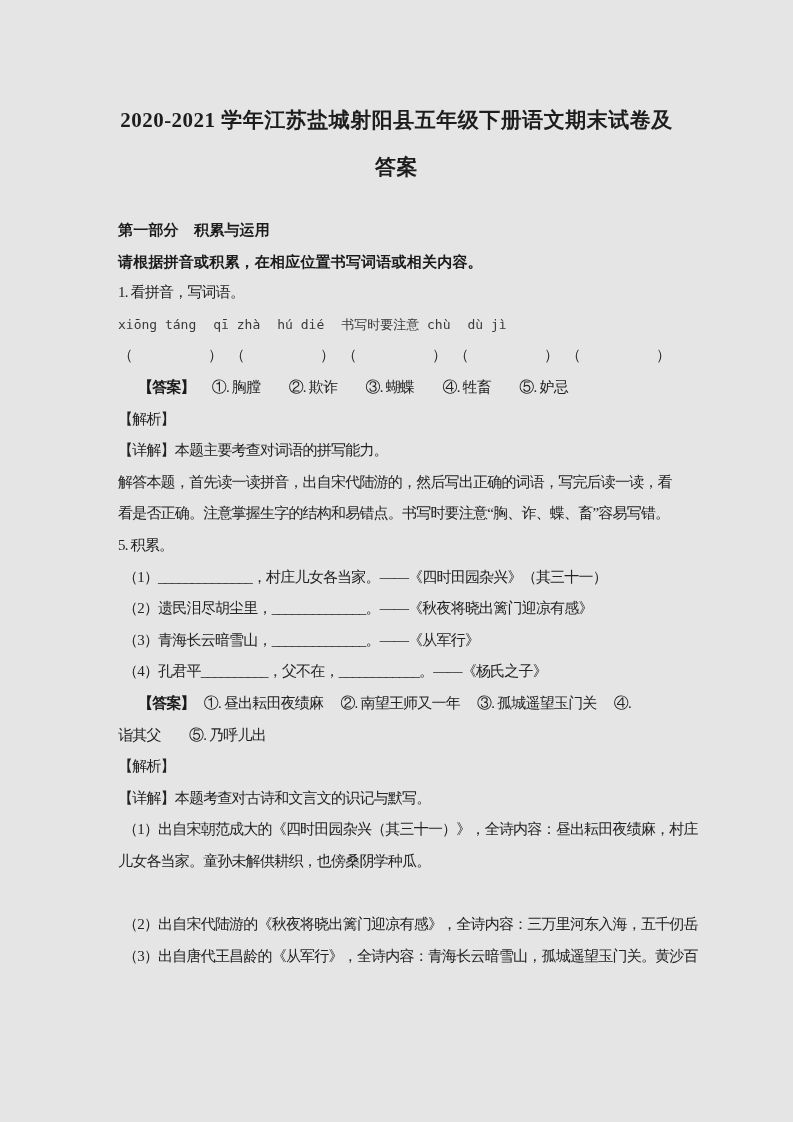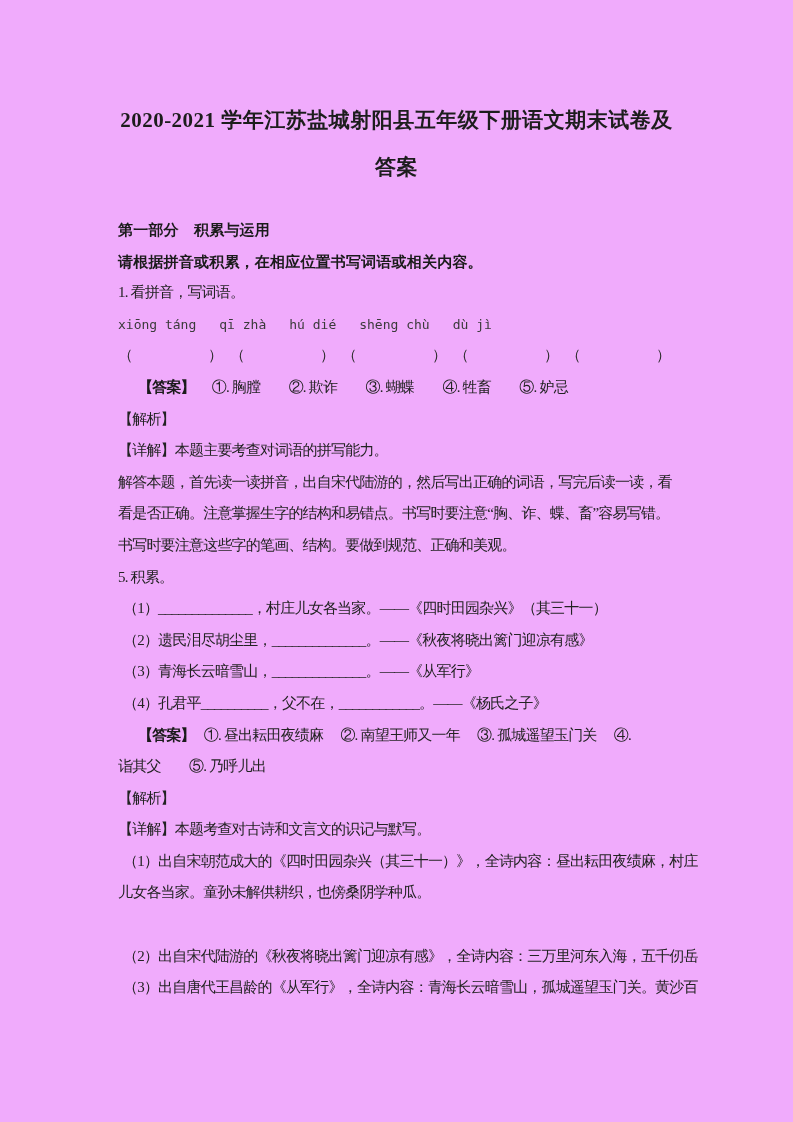--- a/index.html
+++ b/index.html
@@ -1,20 +1,20 @@
 <!DOCTYPE html>
 <html><head>
 <meta charset="utf-8">
 <style>
   html, body { margin: 0; padding: 0; background: #ffffff; }
   .page {
     position: relative;
     width: 793px;
     height: 1122px;
-    background: #f0abfc;
+    background: #e5e5e5;
     overflow: hidden;
     color: #212121;
   }
   .title {
     position: absolute;
     top: 97px;
     left: 60px;
     right: 60px;
     margin: 0;
     text-align: center;
@@ -48,21 +48,21 @@
   }
   .label-bold {
     font-weight: bold;
     color: #1b1b1b;
     margin-left: 20px;
   }
   .lab1 { margin-right: 14px; }
   .lab2 { margin-right: 6px; }
   .pinyin-row {
     display: flex;
-    gap: 23px;
+    gap: 17px;
     font-family: "DejaVu Sans Mono", "Liberation Mono", monospace;
     font-size: 13px;
     letter-spacing: 0;
     color: #3a3a3a;
   }
   .paren-row {
     display: flex;
     gap: 7px;
     letter-spacing: 0;
     color: #2e2e2e;
@@ -84,42 +84,41 @@
 
     <div class="ln bold-sans">第一部分　积累与运用</div>
     <div class="ln bold-sans">请根据拼音或积累，在相应位置书写词语或相关内容。</div>
 
     <div class="ln">1. 看拼音，写词语。</div>
 
     <div class="ln pinyin-row">
       <span>xiōng táng</span>
       <span>qī zhà</span>
       <span>hú dié</span>
-      <span>shēng chù</span>
+      <span>书写时要注意 chù</span>
       <span>dù jì</span>
     </div>
 
     <div class="ln paren-row">
       <span>（　　　　　）</span>
       <span>（　　　　　）</span>
       <span>（　　　　　）</span>
       <span>（　　　　　）</span>
       <span>（　　　　　）</span>
     </div>
 
     <div class="ln">
       <span class="label-bold lab1">【答案】</span>
       <span>①. 胸膛　　②. 欺诈　　③. 蝴蝶　　④. 牲畜　　⑤. 妒忌</span>
     </div>
 
     <div class="ln">【解析】</div>
     <div class="ln">【详解】本题主要考查对词语的拼写能力。</div>
     <div class="ln">解答本题，首先读一读拼音，出自宋代陆游的，然后写出正确的词语，写完后读一读，看</div>
     <div class="ln">看是否正确。注意掌握生字的结构和易错点。书写时要注意“胸、诈、蝶、畜”容易写错。</div>
-    <div class="ln">书写时要注意这些字的笔画、结构。要做到规范、正确和美观。</div>
 
     <div class="ln">5. 积累。</div>
     <div class="ln indent">（1）______________，村庄儿女各当家。——《四时田园杂兴》（其三十一）</div>
     <div class="ln indent">（2）遗民泪尽胡尘里，______________。——《秋夜将晓出篱门迎凉有感》</div>
     <div class="ln indent">（3）青海长云暗雪山，______________。——《从军行》</div>
     <div class="ln indent">（4）孔君平__________，父不在，____________。——《杨氏之子》</div>
 
     <div class="ln">
       <span class="label-bold lab2">【答案】</span>
       <span>①. 昼出耘田夜绩麻　 ②. 南望王师又一年　 ③. 孤城遥望玉门关　 ④.</span>

